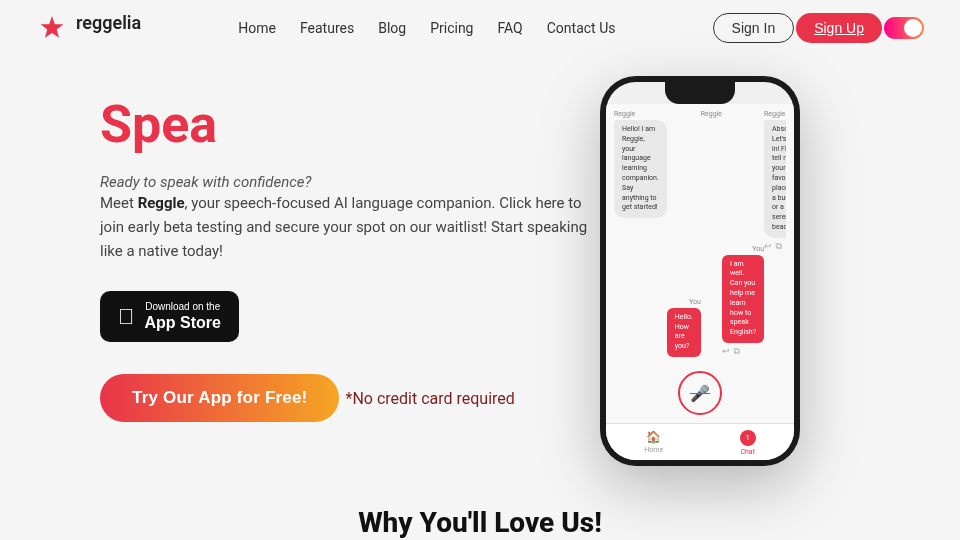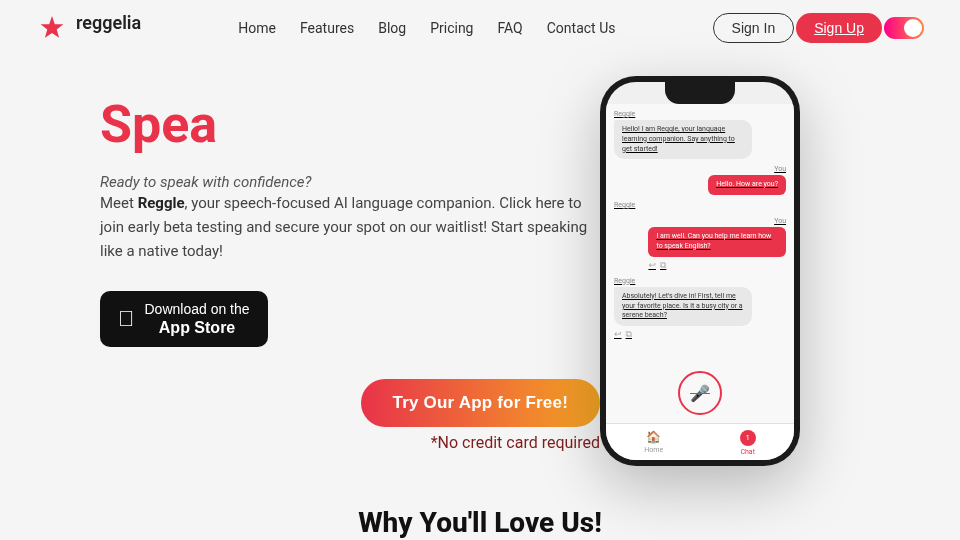--- a/index.html
+++ b/index.html
@@ -132,34 +132,34 @@
       padding: 10px 18px;
       text-decoration: none;
       cursor: pointer;
       margin-bottom: 32px;
       border: none;
     }
     .app-store-icon {
       font-size: 22px;
     }
     .app-store-text-small {
-      font-size: 14px;
+      font-size: 10px;
       display: block;
       line-height: 1.2;
     }
     .app-store-text-large {
       font-size: 16px;
       font-weight: 600;
       display: block;
       line-height: 1.2;
     }
     .cta-section {
       display: flex;
-      flex-direction: column;
-      align-items: flex-end;
+      flex-direction: row;
+      align-items: center;
       gap: 6px;
     }
     .btn-cta {
       background: linear-gradient(to right, #e8334a, #f5a623);
       color: #fff;
       border: none;
       border-radius: 30px;
       padding: 14px 32px;
       font-size: 17px;
       font-weight: 600;
@@ -246,23 +246,21 @@
     .chat-icons {
       display: flex;
       gap: 4px;
       margin-top: 3px;
       font-size: 9px;
       color: #aaa;
     }
     .phone-chat-area {
       flex: 1;
       display: flex;
-      flex-direction: column;
       overflow: hidden;
-      text-decoration: underline;
     }
     .mic-area {
       display: flex;
       justify-content: center;
       align-items: center;
       padding: 8px 0;
     }
     .mic-btn {
       width: 44px;
       height: 44px;

